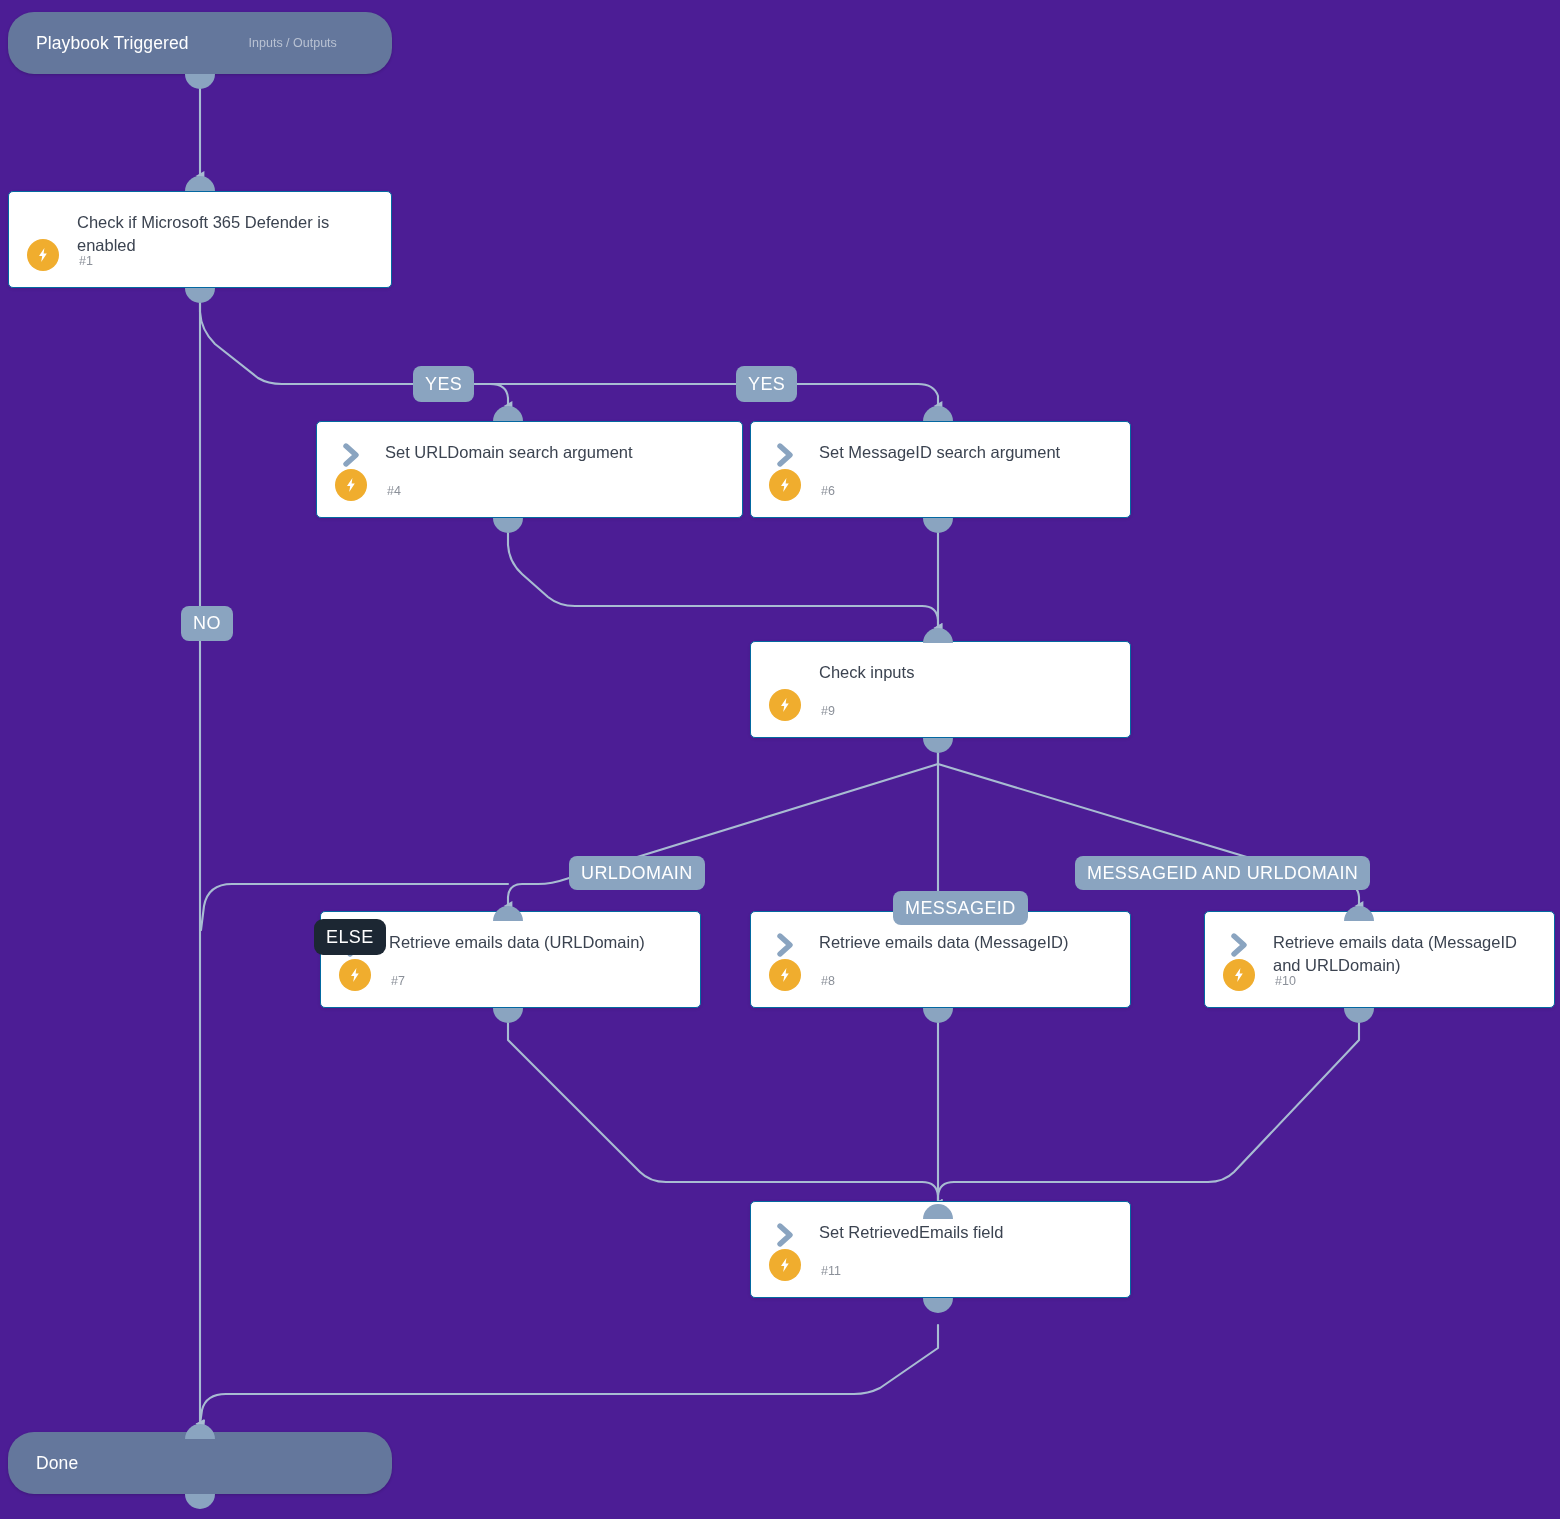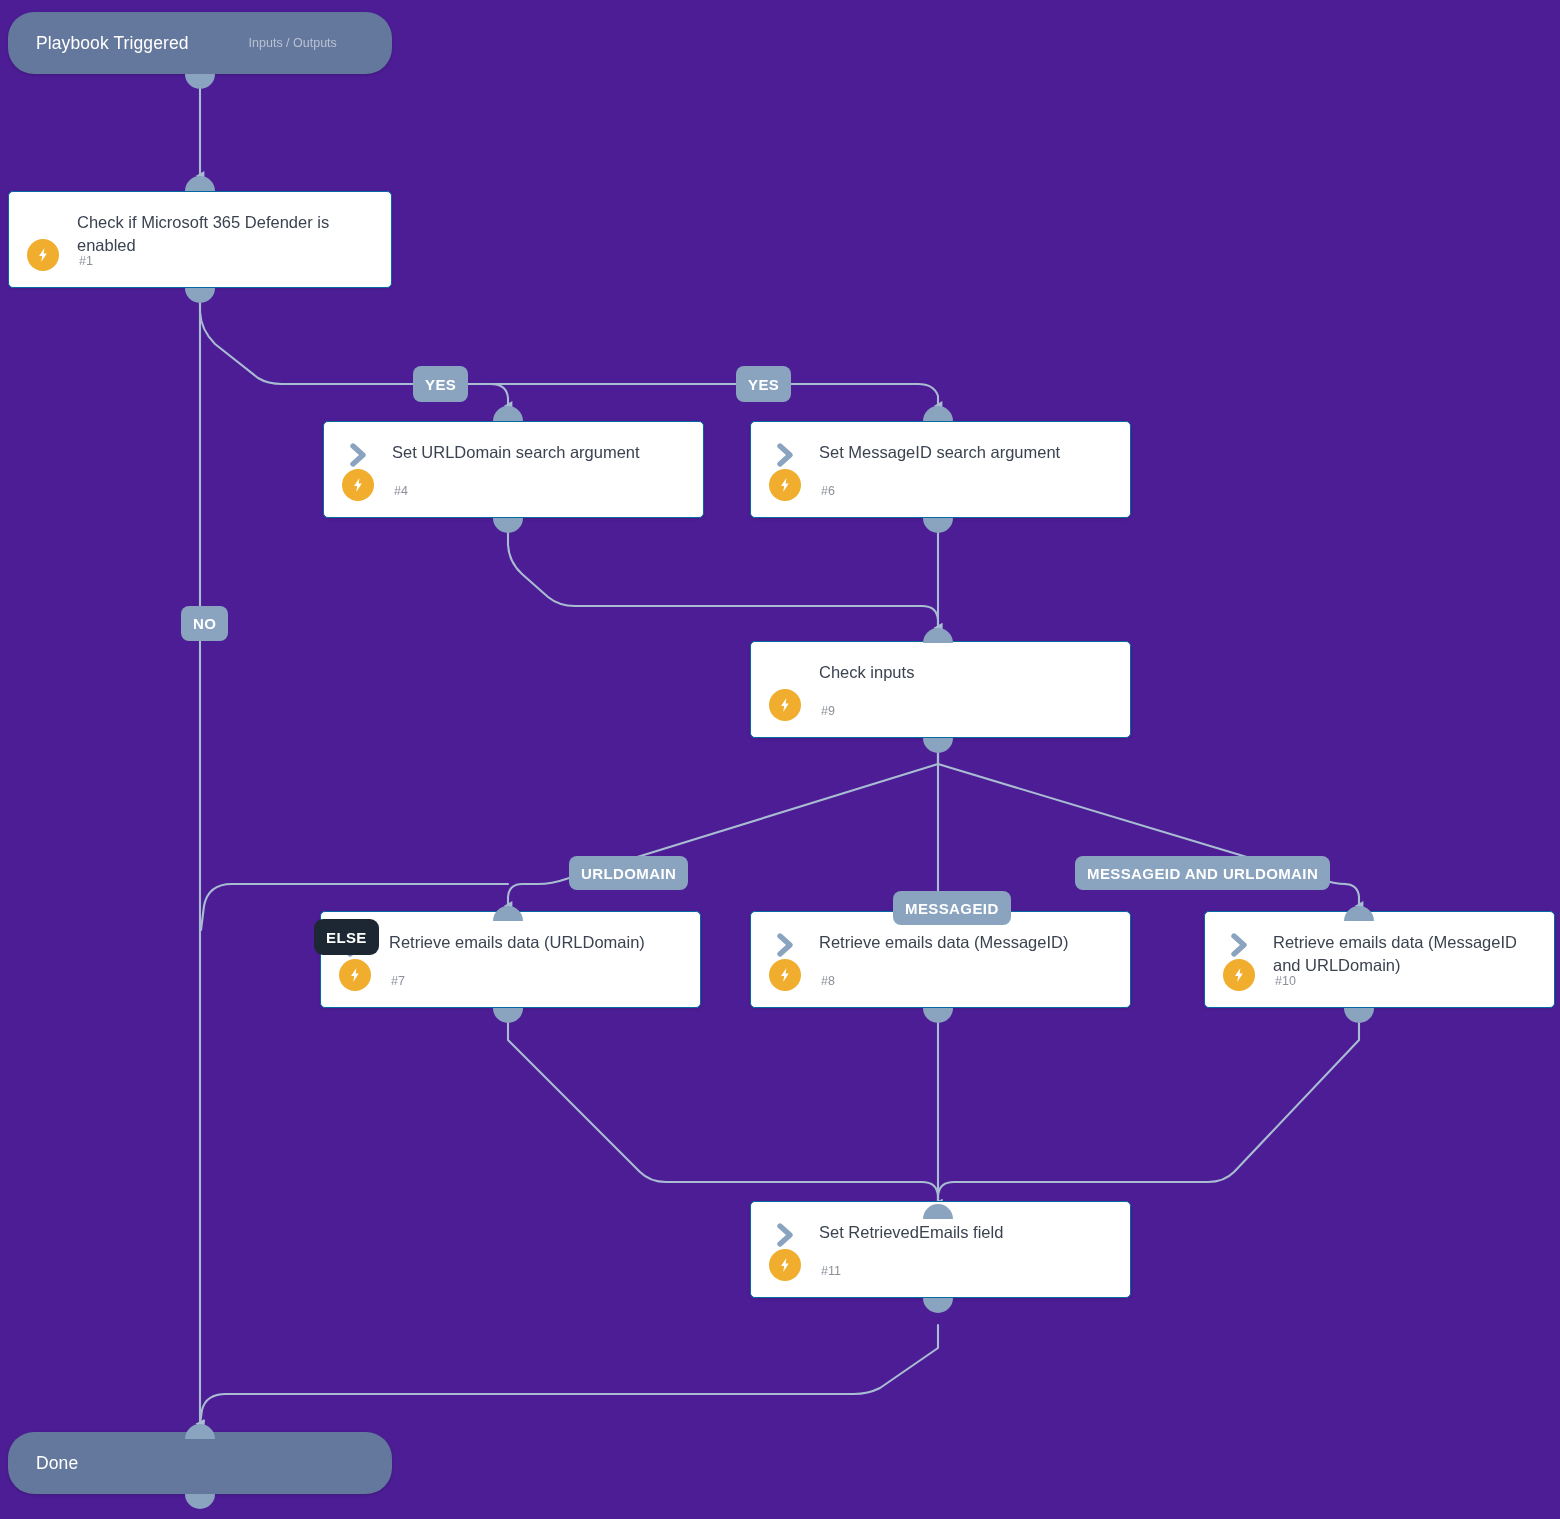--- a/index.html
+++ b/index.html
@@ -126,26 +126,25 @@
   
   .elabel {
     position: absolute;
     box-sizing: border-box;
     background: #8aa4c0;
     color: #ffffff;
     border-radius: 8px;
     display: flex;
     align-items: center;
     justify-content: center;
-    font-size: 15px;
+    font-size: 18px;
     letter-spacing: 0.4px;
     white-space: nowrap;
     padding: 0 12px;
     z-index: 5;
-    font-weight: bold;
   }
   .elabel.dark {
     background: #1c2733;
     border-radius: 9px;
     margin-top: 43px;
   }
 </style>
 </head>
 <body>
 
@@ -204,21 +203,21 @@
     <span class="bolt-badge">
       <svg width="16" height="16" viewBox="0 0 16 16" aria-hidden="true">
         <path d="M9.4 1 4 9h3.2l-1 6 5.6-8.4H8.6z" fill="#ffffff"></path>
       </svg>
     </span>
     <span class="card-num">#1</span>
   </div>
   <div class="port bottom" style="left:185px; top:288px;"></div>
 
   <div class="port top" style="left:493px; top:406px;"></div>
-  <div class="card" style="left:323px; top:421px; width:381px; height:97px;">
+  <div class="card" style="left:316px; top:421px; width:427px; height:97px;">
     <span class="card-icon">
       <svg class="chev-icon" viewBox="0 0 30 30" aria-hidden="true">
         <path d="M9 6 L19 15 L9 24" fill="none" stroke="#8aa4c0" stroke-width="5.4" stroke-linecap="round" stroke-linejoin="round"></path>
       </svg>
     </span>
     <span class="card-title">Set URLDomain search argument</span>
     <span class="bolt-badge">
       <svg width="16" height="16" viewBox="0 0 16 16" aria-hidden="true">
         <path d="M9.4 1 4 9h3.2l-1 6 5.6-8.4H8.6z" fill="#ffffff"></path>
       </svg>

